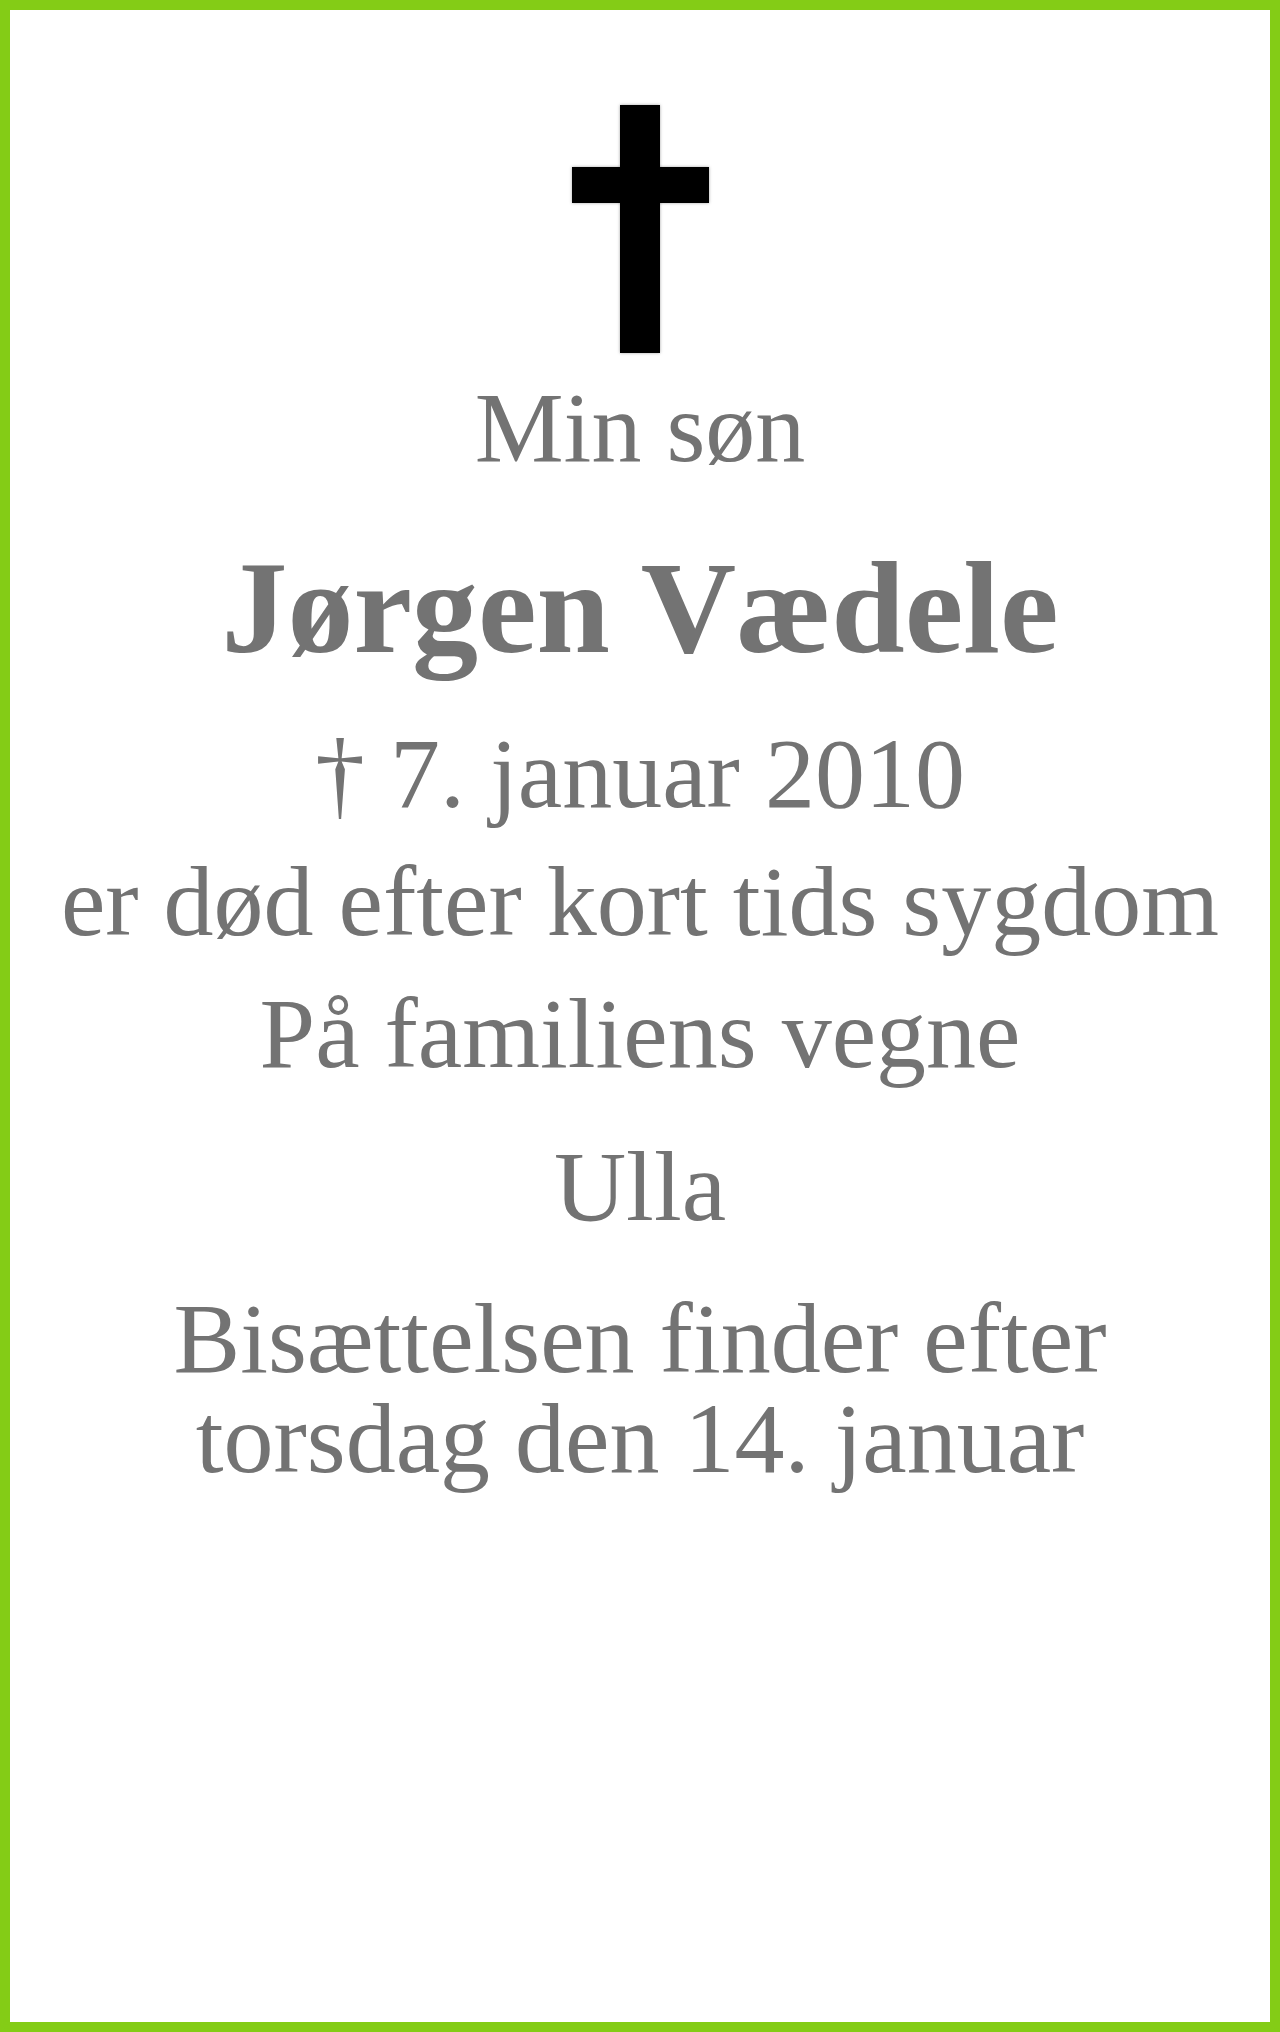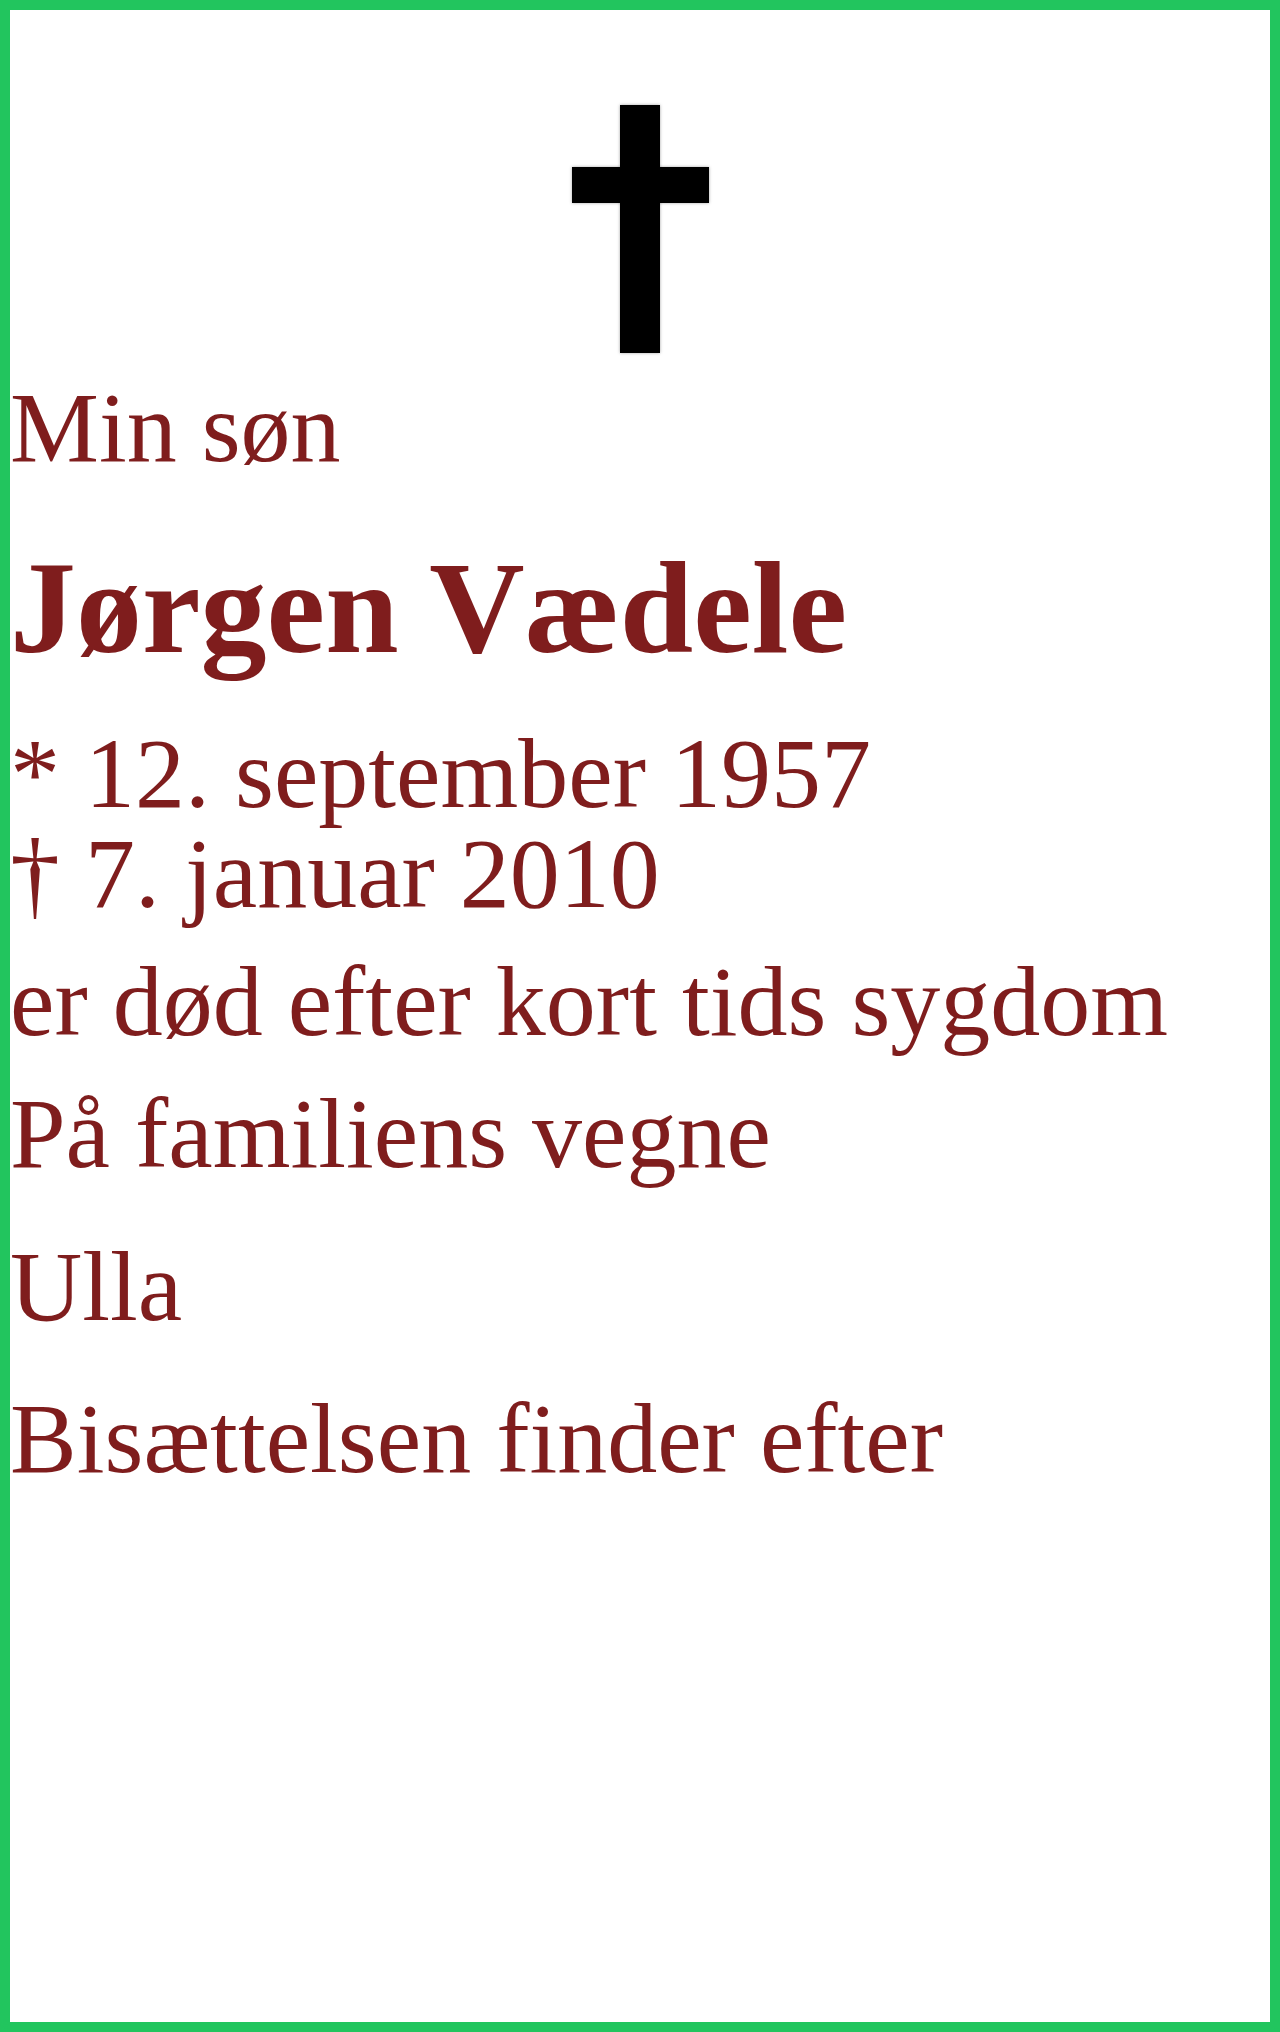--- a/index.html
+++ b/index.html
@@ -11,23 +11,24 @@
   body {
     width: 1280px;
     height: 2032px;
     position: relative;
     font-family: "Liberation Serif", "DejaVu Serif", serif;
   }
   .page {
     position: absolute;
     inset: 0;
     box-sizing: border-box;
-    border: 10px solid #22c55e;
+    border: 10px solid #84cc16;
     background: #ffffff;
-    color: #7f1d1d;
+    color: #737373;
+    text-align: center;
     overflow: hidden;
   }
   
   .cross {
     position: relative;
     width: 137px;
     height: 248px;
     margin: 95px auto 0;
     filter: blur(0.4px);
   }
@@ -77,27 +78,27 @@
   <div class="cross">
     <div class="cross-v"></div>
     <div class="cross-h"></div>
   </div>
 
   <div class="line relation">Min søn</div>
 
   <div class="name">Jørgen Vædele</div>
 
   <div class="dates">
-    <div class="line">* 12. september 1957</div>
     <div class="line">† 7. januar 2010</div>
   </div>
 
   <div class="line statement">er død efter kort tids sygdom</div>
 
   <div class="line behalf">På familiens vegne</div>
 
   <div class="line signature">Ulla</div>
 
   <div class="funeral">
     <div class="line">Bisættelsen finder efter</div>
+    <div class="line">torsdag den 14. januar</div>
   </div>
 
 </div>
 
 </body></html>

